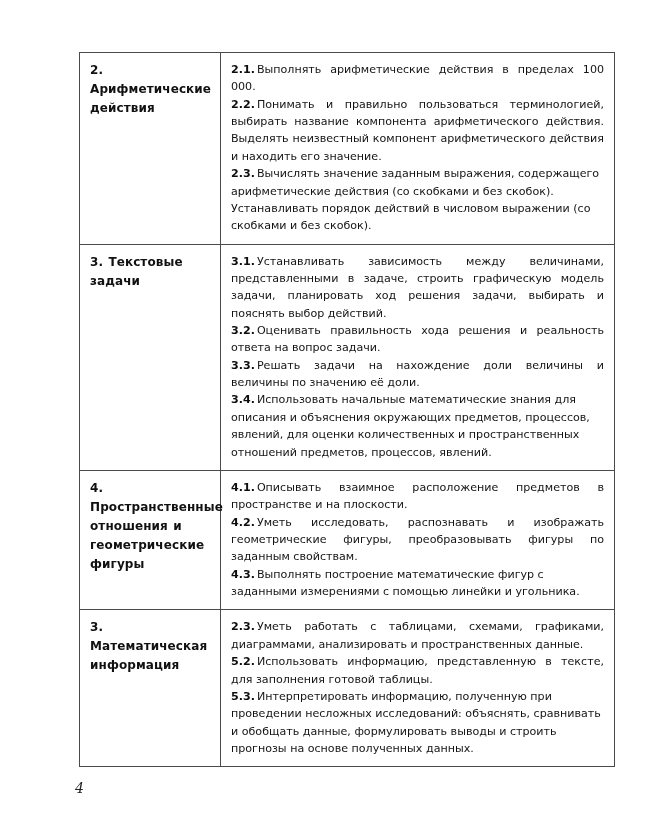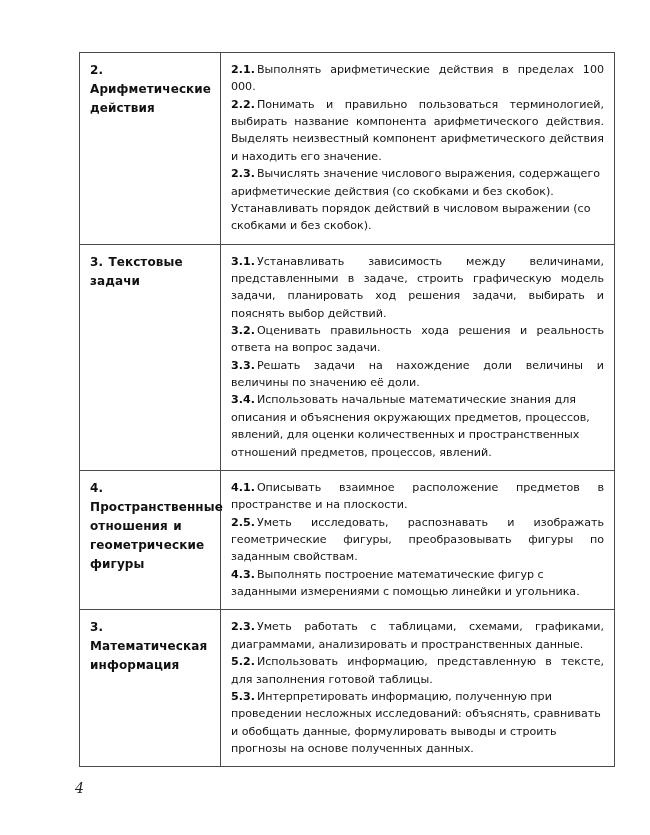--- a/index.html
+++ b/index.html
@@ -98,21 +98,21 @@
     <tbody>
 
       <tr>
         <td class="col-topic">
           <div class="topic-text">2. Арифметические действия</div>
         </td>
         <td class="col-detail">
           <div class="detail-body">
             <p><span class="item-num">2.1.</span><span>Выполнять арифметические действия в преде­лах 100 000.</span></p>
             <p><span class="item-num">2.2.</span><span>Понимать и правильно пользоваться терминоло­гией, выбирать название компонента арифметическо­го действия. Выделять неизвестный компонент ариф­метического действия и находить его значение.</span></p>
-            <p><span class="item-num">2.3.</span><span>Вычислять значение числового выражения, содержащего арифметические действия (со скобками и без скобок). Устанавливать порядок действий в числовом выражении (со скобками и без скобок).</span></p>
+            <p><span class="item-num">2.3.</span><span>Вычислять значение заданным выражения, содержащего арифметические действия (со скобками и без скобок). Устанавливать порядок действий в числовом выражении (со скобками и без скобок).</span></p>
           </div>
         </td>
       </tr>
 
       <tr>
         <td class="col-topic">
           <div class="topic-text">3. Текстовые задачи</div>
         </td>
         <td class="col-detail">
           <div class="detail-body">
@@ -124,21 +124,21 @@
         </td>
       </tr>
 
       <tr>
         <td class="col-topic">
           <div class="topic-text">4. Пространственные отношения и геометрические фигуры</div>
         </td>
         <td class="col-detail">
           <div class="detail-body">
             <p><span class="item-num">4.1.</span><span>Описывать взаимное расположение предметов в пространстве и на плоскости.</span></p>
-            <p><span class="item-num">2.5.</span><span>Уметь исследовать, распознавать и изображать геометрические фигуры, преобразовывать фигуры по заданным свойствам.</span></p>
+            <p><span class="item-num">4.2.</span><span>Уметь исследовать, распознавать и изображать геометрические фигуры, преобразовывать фигуры по заданным свойствам.</span></p>
             <p><span class="item-num">4.3.</span><span>Выполнять построение математические фигур с заданными измерениями с помощью линейки и угольника.</span></p>
           </div>
         </td>
       </tr>
 
       <tr>
         <td class="col-topic">
           <div class="topic-text">3. Математическая информация</div>
         </td>
         <td class="col-detail">

